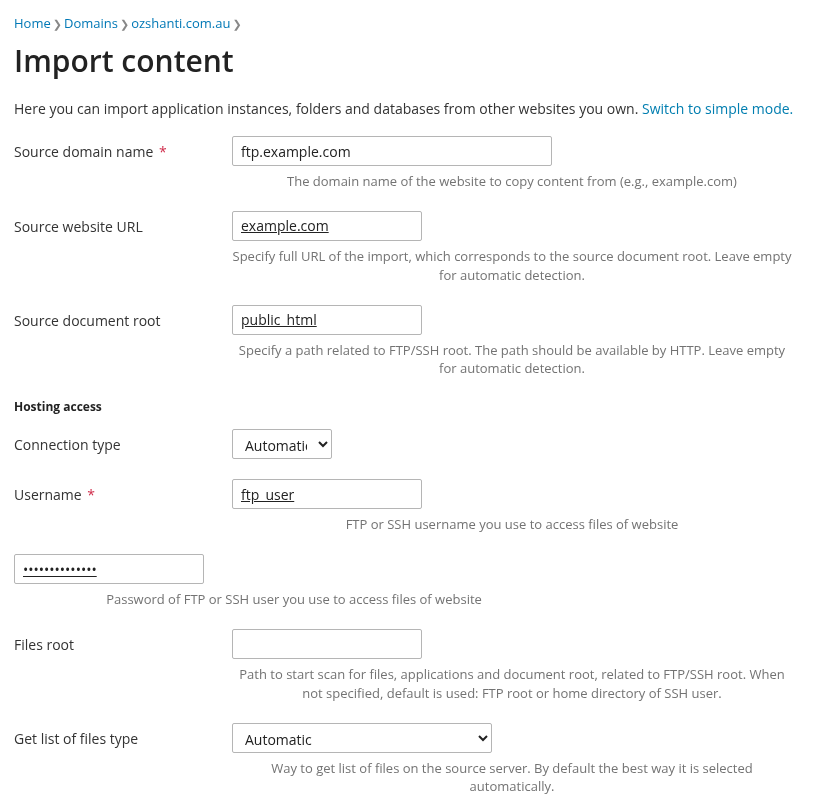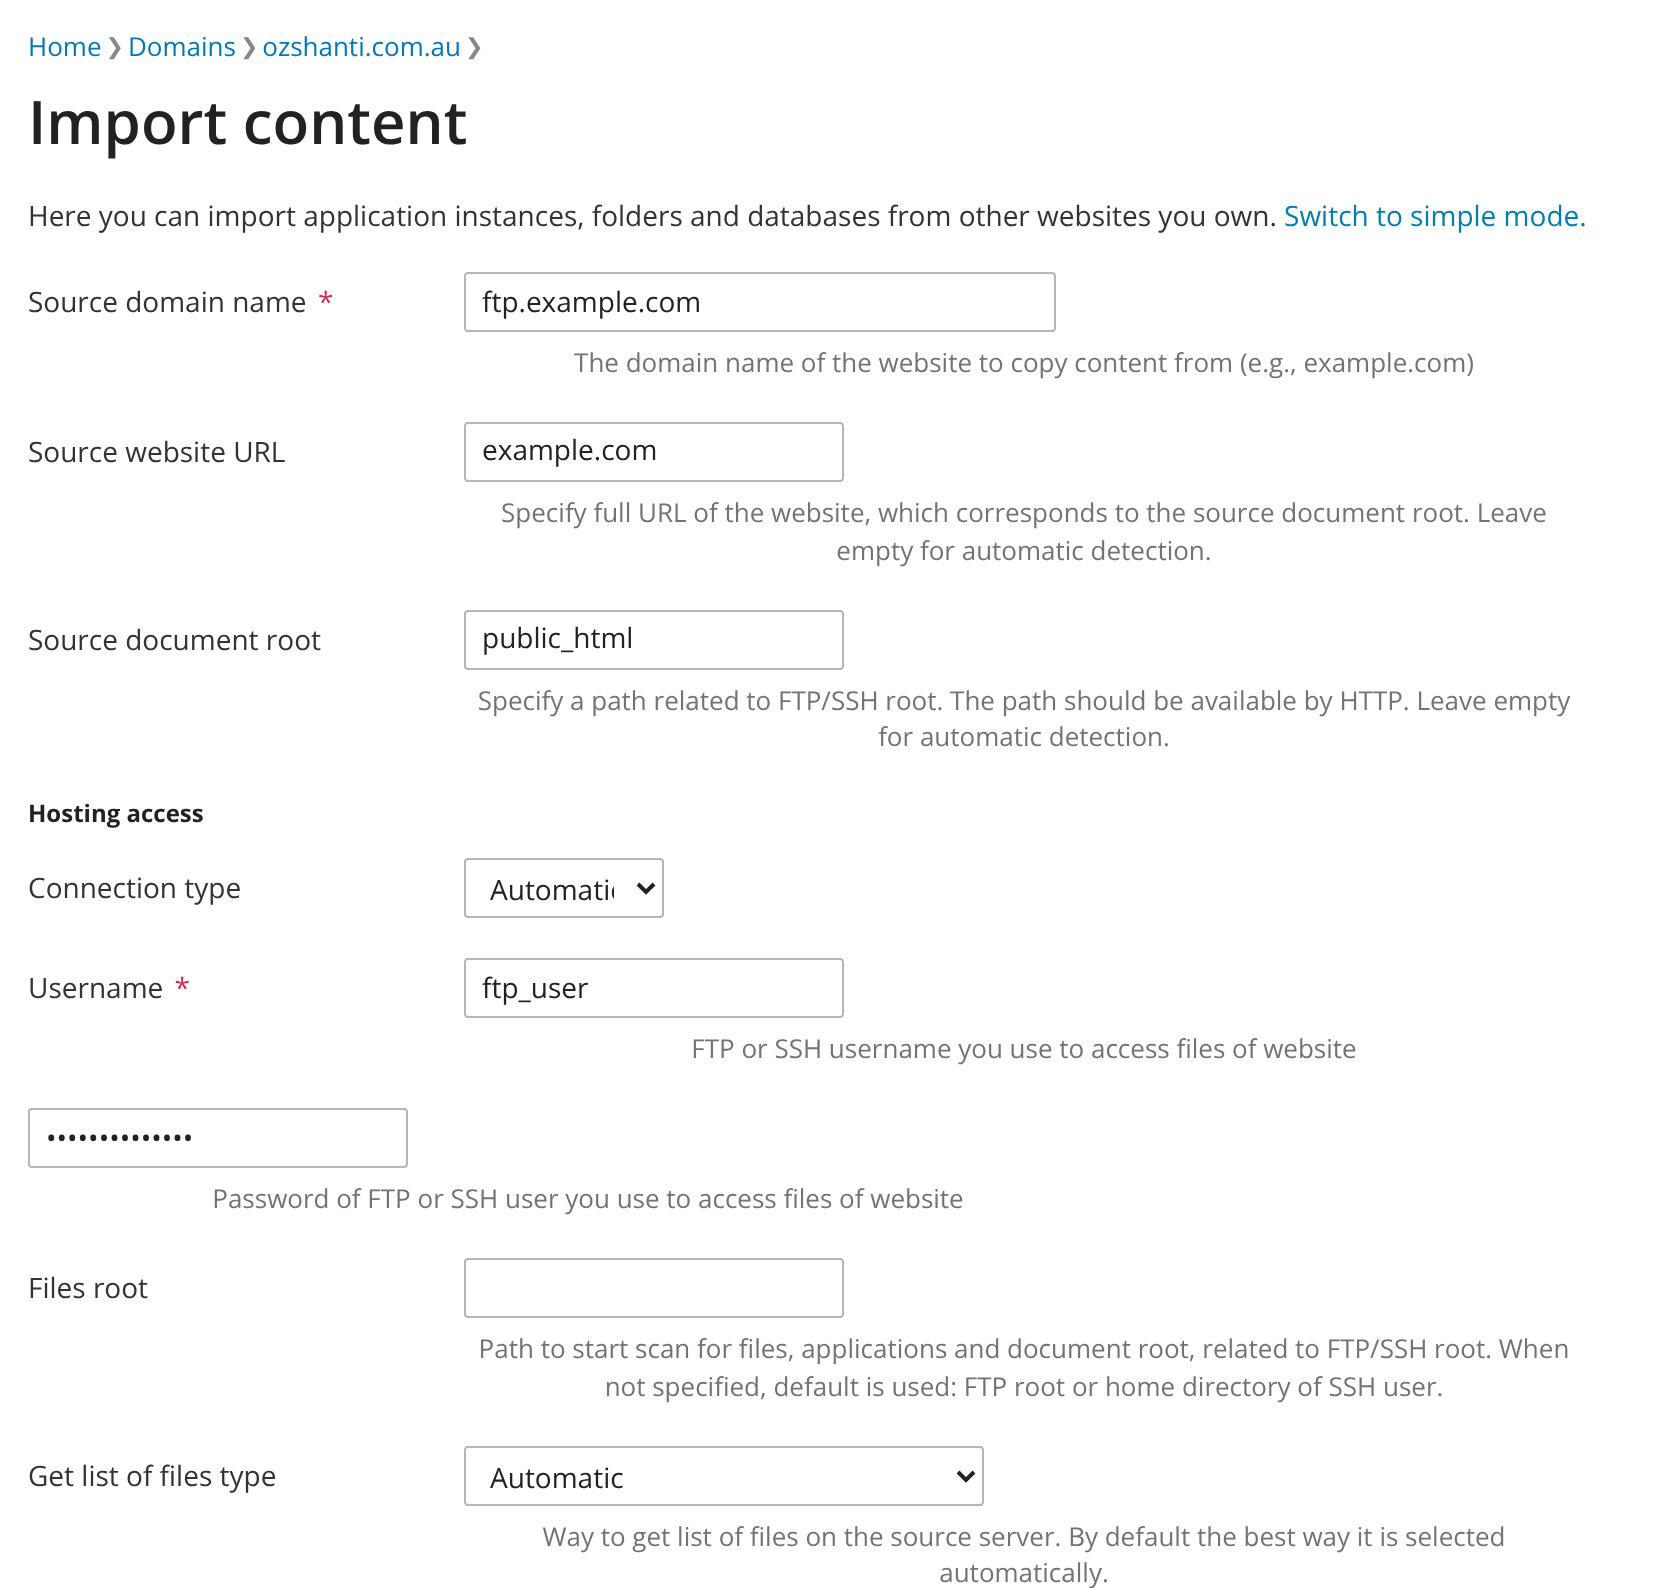--- a/index.html
+++ b/index.html
@@ -58,22 +58,22 @@
       font-size: 14px;
       padding: 5px 8px;
       border: 1px solid #b5b5b5;
       border-radius: 2px;
       background: #fff;
       color: #222;
     }
     .form-field input[type="text"],
     .form-field input[type="password"] { height: 30px; }
     .form-field select { height: 30px; }
-    .w-lg { width: 296px; }
-    .w-md { width: 190px; }
+    .w-lg { width: 320px; }
+    .w-md { width: 190px; text-decoration: underline; }
     .w-sel-sm { width: 100px; }
     .w-sel-lg { width: 260px; }
     .hint {
       font-size: 13px;
       color: #737373;
       margin-top: 6px;
       max-width: 560px;
       line-height: 1.45;
       text-align: center;
     }
@@ -112,21 +112,21 @@
   <div class="form-field">
     <input type="text" class="w-lg" value="ftp.example.com" style="">
     <div class="hint">The domain name of the website to copy content from (e.g., example.com)</div>
   </div>
 </div>
 
 <div class="form-row">
   <div class="form-label">Source website URL</div>
   <div class="form-field">
     <input type="text" class="w-md" value="example.com" style="">
-    <div class="hint">Specify full URL of the website, which corresponds to the source document root. Leave empty for automatic detection.</div>
+    <div class="hint">Specify full URL of the import, which corresponds to the source document root. Leave empty for automatic detection.</div>
   </div>
 </div>
 
 <div class="form-row">
   <div class="form-label">Source document root</div>
   <div class="form-field">
     <input type="text" class="w-md" value="public_html" style="">
     <div class="hint">Specify a path related to FTP/SSH root. The path should be available by HTTP. Leave empty for automatic detection.</div>
   </div>
 </div>

